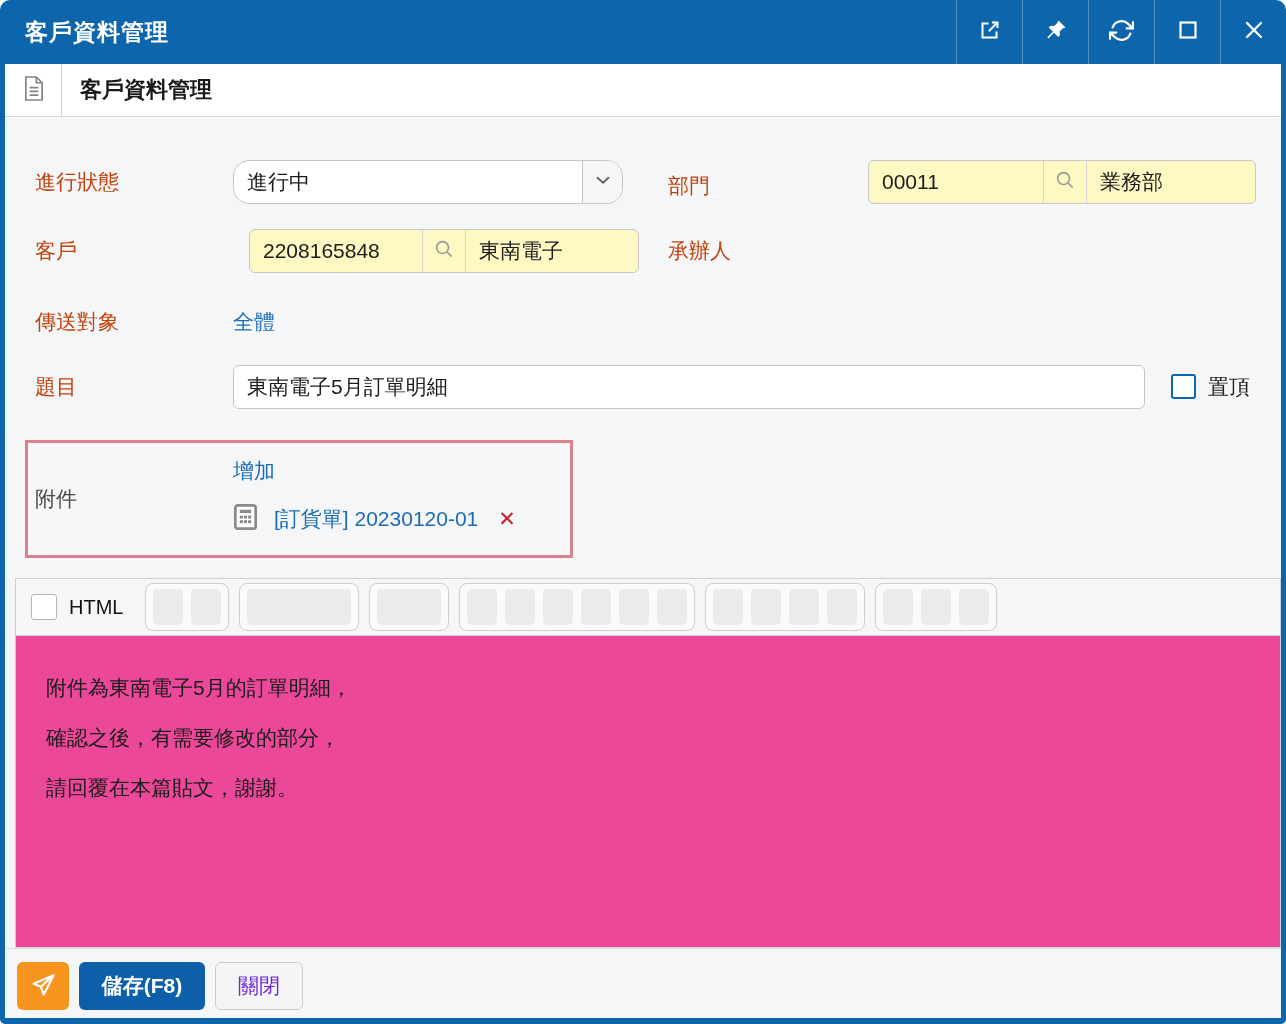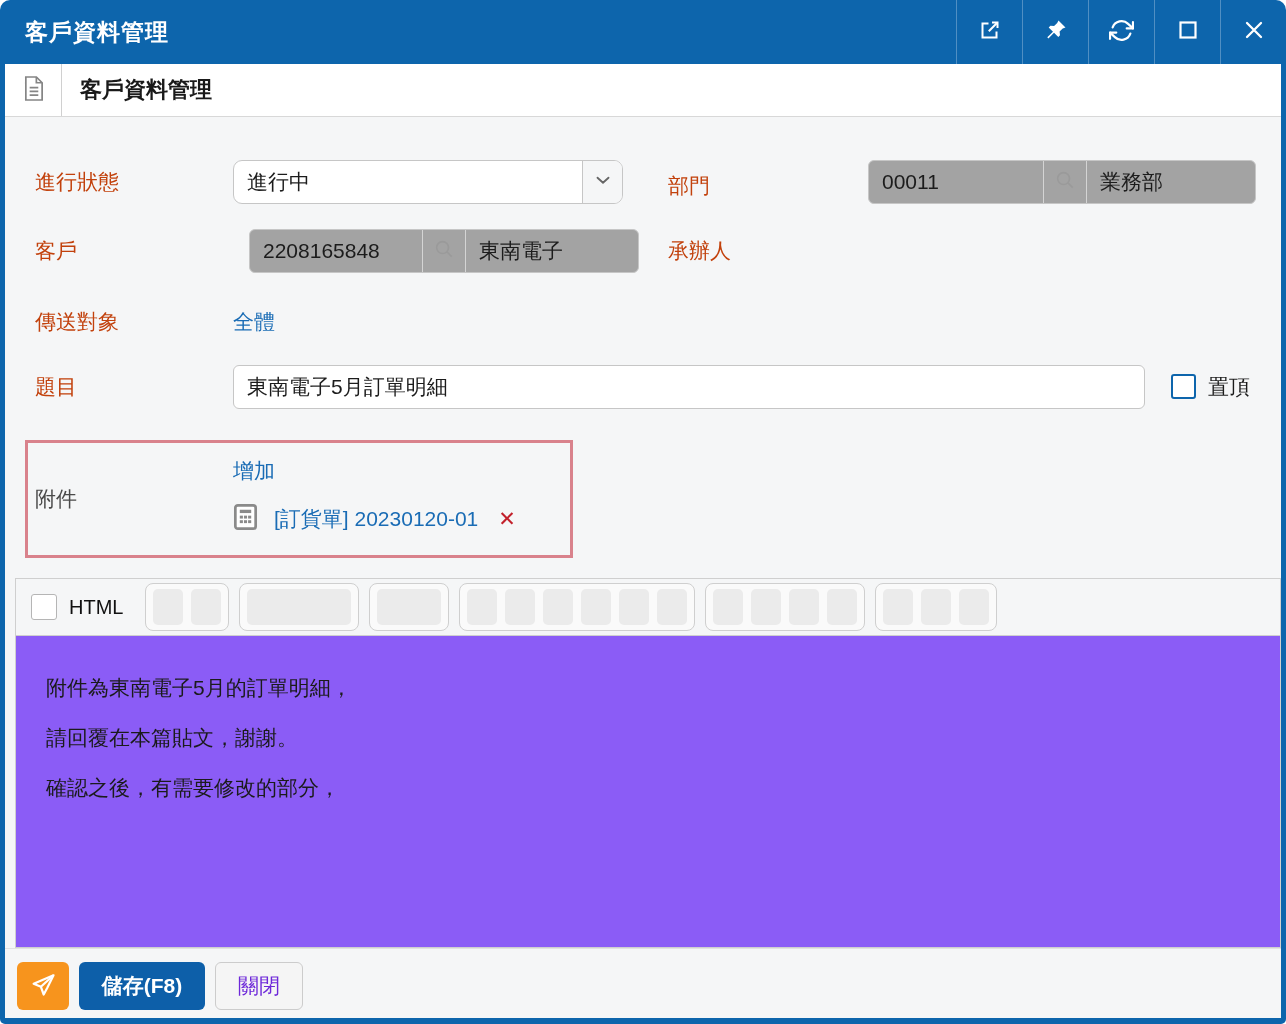--- a/index.html
+++ b/index.html
@@ -22,27 +22,27 @@
                border-bottom:1px solid #d8d8d8; display:flex; align-items:stretch; }
   .bc-icon-cell{ width:57px; border-right:1px solid #d0d0d0; display:flex;
                  align-items:center; justify-content:center; }
   .bc-title{ display:flex; align-items:center; padding-left:18px; font-size:22px;
              font-weight:600; color:#1a1a1a; }
 
   .label{ position:absolute; height:44px; display:flex; align-items:center;
           font-size:21px; color:#c2410c; }
 
   .select{ position:absolute; left:228px; top:96px; width:390px; height:44px; background:#fff;
-           border:1px solid #c6c6c6; border-radius:9px; display:flex; overflow:hidden; }
+           border:1px solid #c6c6c6; border-radius:16px; display:flex; overflow:hidden; }
   .select-value{ flex:1; display:flex; align-items:center; padding-left:13px;
                  font-size:21px; color:#1c1c1c; }
   .select-arrow{ width:40px; background:#f5f6f7; border-left:1px solid #c6c6c6;
                  display:flex; align-items:center; justify-content:center; cursor:pointer; }
 
-  .lookup{ position:absolute; height:44px; background:#a3a3a3; border:1px solid #c6c6c6;
+  .lookup{ position:absolute; height:44px; background:#fef9c3; border:1px solid #c6c6c6;
            border-radius:6px; display:flex; overflow:hidden; }
   .lookup input{ border:none; outline:none; font-size:21px; color:#1c1c1c; padding-left:13px;
                  font-family:inherit; background:transparent; }
   .lookup-search{ width:44px; border-left:1px solid #d4d4d4; border-right:1px solid #d4d4d4;
                   display:flex; align-items:center; justify-content:center; cursor:pointer; }
   .lookup-name{ flex:1; display:flex; align-items:center; padding-left:13px;
                 font-size:21px; color:#1c1c1c; }
 
   .link{ color:#1a6cb5; font-size:21px; cursor:pointer; text-decoration:none; }
 
@@ -57,21 +57,21 @@
   .attach-box{ position:absolute; left:20px; top:376px; width:548px; height:118px;
                border:3px solid #d9828c; }
   .attach-label{ position:absolute; left:7px; top:0; height:112px; display:flex;
                  align-items:center; font-size:21px; color:#4a4a4a; }
   .attach-add{ position:absolute; left:205px; top:14px; }
   .attach-item{ position:absolute; left:205px; top:60px; display:flex; align-items:center; gap:16px; }
   .attach-remove{ color:#c2212c; font-size:21px; font-weight:bold; cursor:pointer; margin-left:4px; }
 
   
   .editor{ position:absolute; left:10px; top:514px; width:1266px; height:370px;
-           background:#8b5cf6; border:1px solid #cfcfcf; }
+           background:#ec4899; border:1px solid #cfcfcf; }
   .editor-toolbar{ height:57px; background:#f5f6f7; border-bottom:1px solid #cfcfcf;
                    display:flex; align-items:center; padding-left:15px; }
   .html-label{ font-size:20px; color:#111; margin-left:12px; }
   .tb-groups{ display:flex; gap:10px; margin-left:22px; }
   .tb-group{ border:1px solid #cfcfcf; border-radius:8px; background:#fafafa;
              padding:5px 7px; display:flex; gap:8px; }
   .tb-btn{ height:36px; background:#ebebeb; border-radius:5px; cursor:pointer; }
   .editor-content{ padding:27px 30px; font-size:21px; color:#1b1b1b; }
   .editor-content .line{ line-height:50px; }
 
@@ -253,22 +253,22 @@
             </div>
             <div class="tb-group">
               <div class="tb-btn" style="width: 30px;"></div>
               <div class="tb-btn" style="width: 30px;"></div>
               <div class="tb-btn" style="width: 30px;"></div>
             </div>
           </div>
       </div>
       <div class="editor-content">
         <div class="line">附件為東南電子5月的訂單明細，</div>
+        <div class="line">確認之後，有需要修改的部分，</div>
         <div class="line">請回覆在本篇貼文，謝謝。</div>
-        <div class="line">確認之後，有需要修改的部分，</div>
       </div>
     </div>
 
     <div class="footer-sep"></div>
 
     <div class="btn btn-send">
       <span>
         <svg width="28" height="28" viewBox="0 0 24 24" fill="none" stroke="#fff" stroke-width="1.9" stroke-linejoin="round">
           <path d="M21 4.5L4 11.8l6.2 2.6L12.6 21l3-5.5L21 4.5z"></path>
           <path d="M21 4.5L10.2 14.4"></path>

